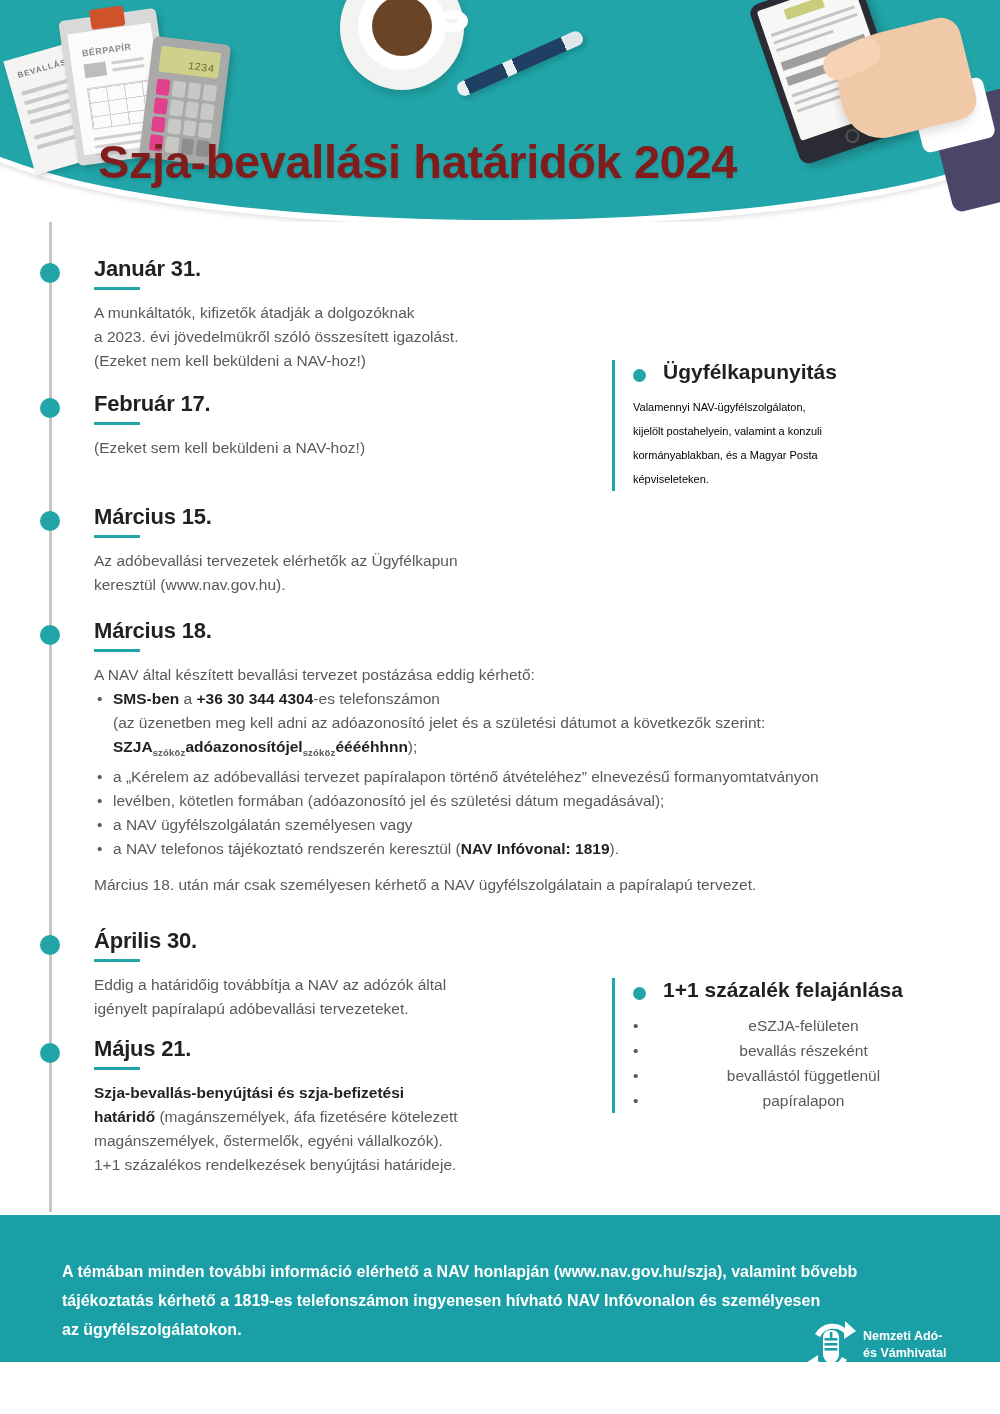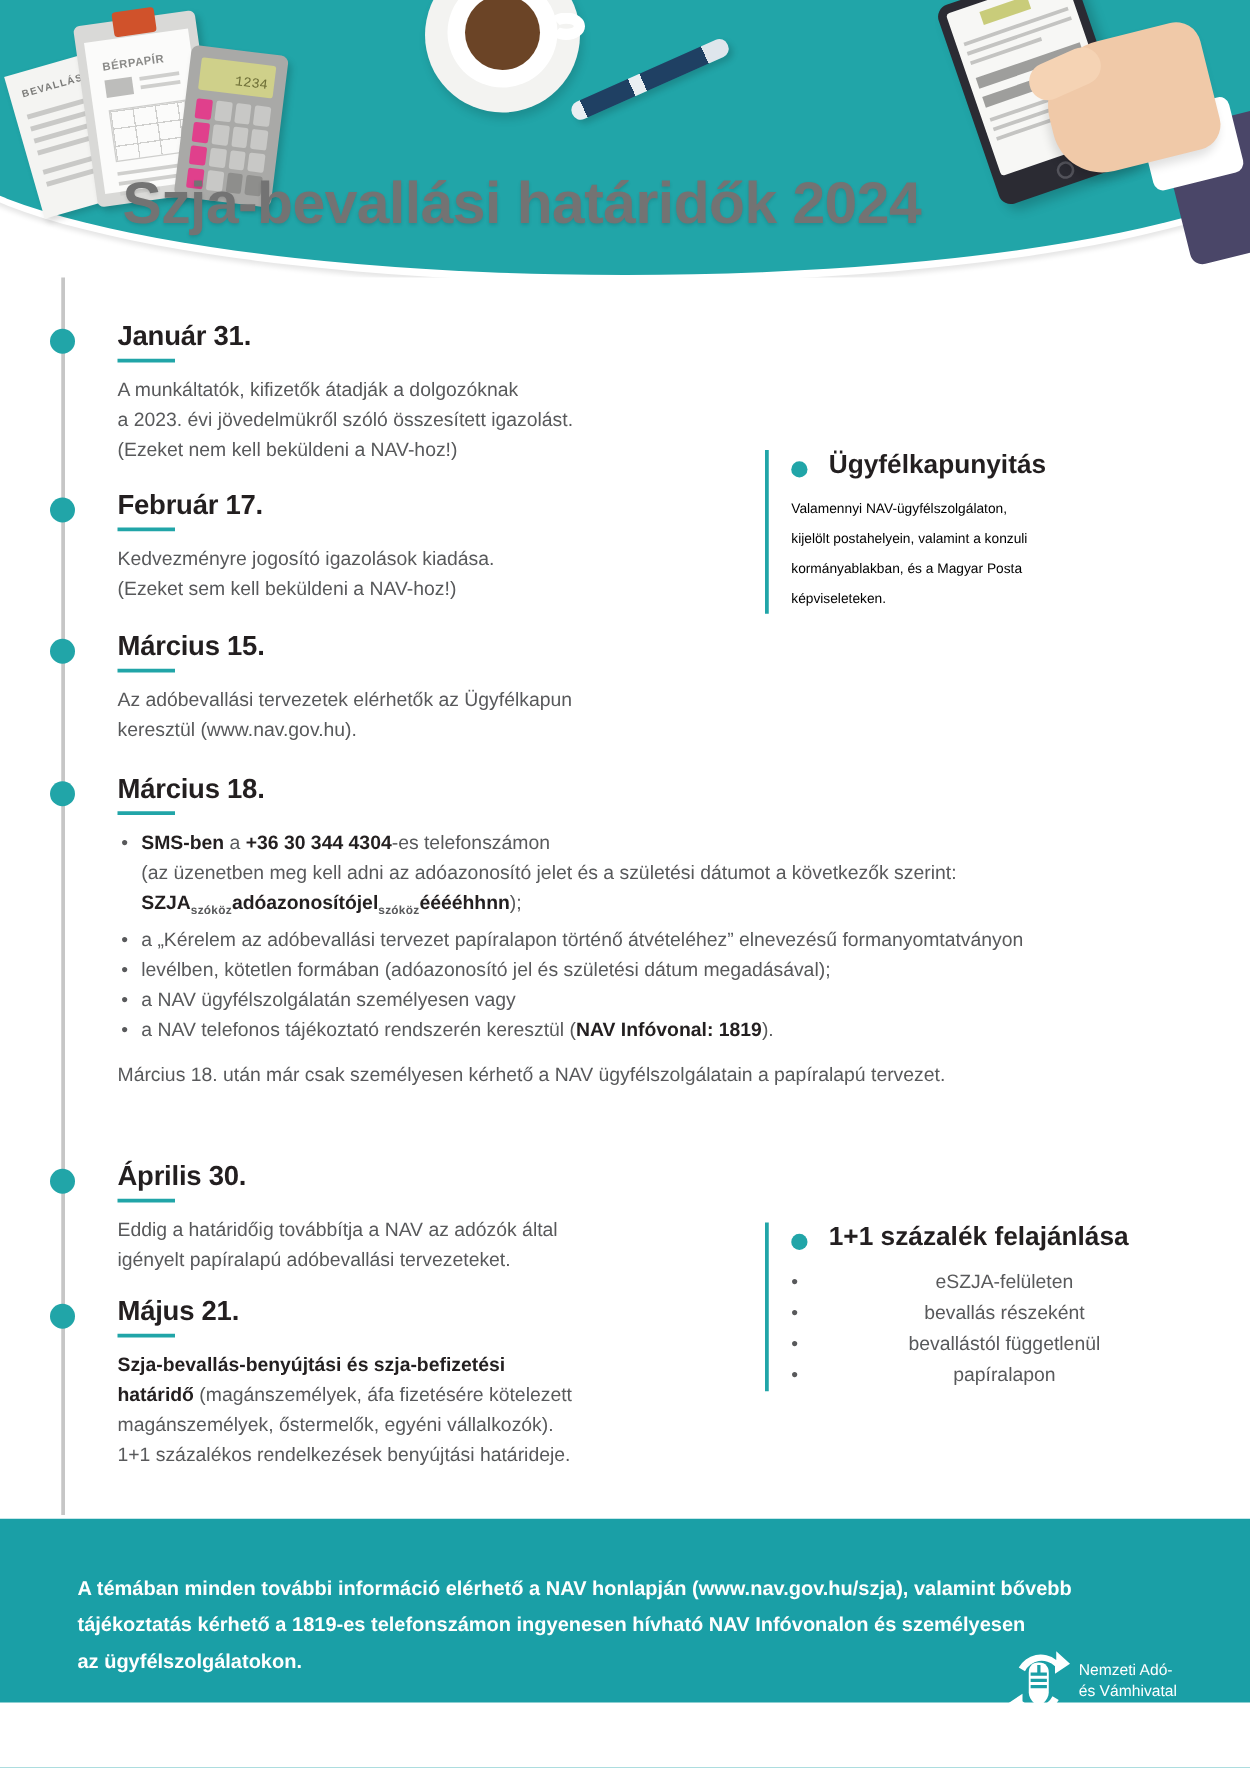--- a/index.html
+++ b/index.html
@@ -40,21 +40,21 @@
     border-radius: 0 0 50% 50% / 0 0 18% 18%;
     background: transparent;
     box-shadow: 0 3px 4px rgba(0,0,0,0.10);
   }
   .header-title {
     position: absolute;
     left: 98px;
     top: 134px;
     font-size: 47px;
     font-weight: bold;
-    color: #737373;
+    color: #7f1d1d;
     letter-spacing: -0.4px;
     white-space: nowrap;
     text-shadow: 0 2px 3px rgba(0,0,0,0.12);
   }
 
   
   .illus { position: absolute; }
 
   .doc-bevallas {
     left: 18px; top: 48px; width: 82px; height: 118px;
@@ -251,21 +251,21 @@
     background:#1a9fa6;
   }
   .footer-text {
     position:absolute; left:62px; top:42px; width:880px;
     font-size:16px; line-height:29px; color:#ffffff; font-weight:bold;
   }
   .nav-logo { position:absolute; left:805px; top:1318px; width:180px; height:62px; }
   .nav-logo svg { display:block; }
   .nav-logo-text {
     position:absolute; left:58px; top:10px;
-    font-size:12.5px; line-height:17px; color:#ffffff;
+    font-size:12.5px; line-height:17px; color:#ffffff;font-weight:bold;
   }
 </style>
 </head>
 <body>
 
 <div class="page">
 
   <div class="header">
     <div class="header-bg"></div>
     <div class="header-bg-shadow"></div>
@@ -358,40 +358,40 @@
       <div>a 2023. évi jövedelmükről szóló összesített igazolást.</div>
       <div>(Ezeket nem kell beküldeni a NAV-hoz!)</div>
     </div>
   </div>
 
   <div class="event" style="left:94px; top:391px; width:470px;">
     <div class="dot"></div>
     <div class="ev-title">Február 17.</div>
     <div class="ev-rule"></div>
     <div class="ev-body">
-      <div>Kedvezményre jogosító igazolások kiadása.</div>
       <div>(Ezeket sem kell beküldeni a NAV-hoz!)</div>
     </div>
   </div>
 
   <div class="event" style="left:94px; top:504px; width:470px;">
     <div class="dot"></div>
     <div class="ev-title">Március 15.</div>
     <div class="ev-rule"></div>
     <div class="ev-body">
       <div>Az adóbevallási tervezetek elérhetők az Ügyfélkapun</div>
       <div>keresztül (www.nav.gov.hu).</div>
     </div>
   </div>
 
   <div class="event" style="left:94px; top:618px; width:880px;">
     <div class="dot"></div>
     <div class="ev-title">Március 18.</div>
     <div class="ev-rule"></div>
     <div class="ev-body">
+      <div>A NAV által készített bevallási tervezet postázása eddig kérhető:</div>
       <ul class="blist">
         <li>
           <span class="b">SMS-ben</span><span> a </span><span class="b">+36 30 344 4304</span><span>-es telefonszámon</span>
         </li>
         <li class="nobullet">(az üzenetben meg kell adni az adóazonosító jelet és a születési dátumot a következők szerint:</li>
         <li class="nobullet">
           <span class="b">SZJA</span><span class="sub">szóköz</span><span class="b">adóazonosítójel</span><span class="sub">szóköz</span><span class="b">ééééhhnn</span><span>);</span>
         </li>
         <li>a „Kérelem az adóbevallási tervezet papíralapon történő átvételéhez” elnevezésű formanyomtatványon</li>
         <li>levélben, kötetlen formában (adóazonosító jel és születési dátum megadásával);</li>

